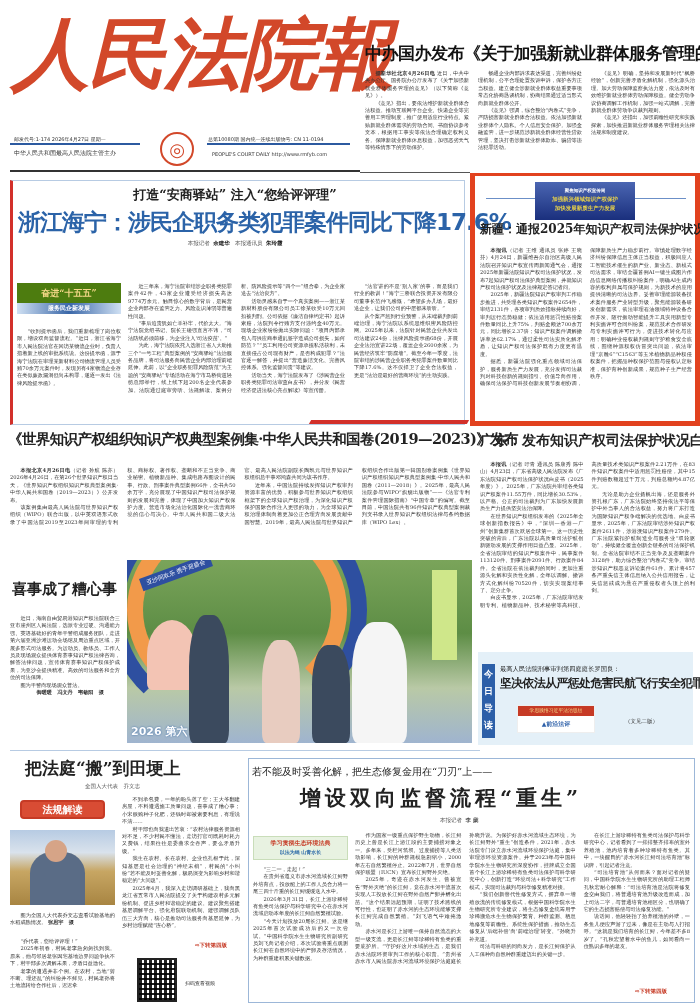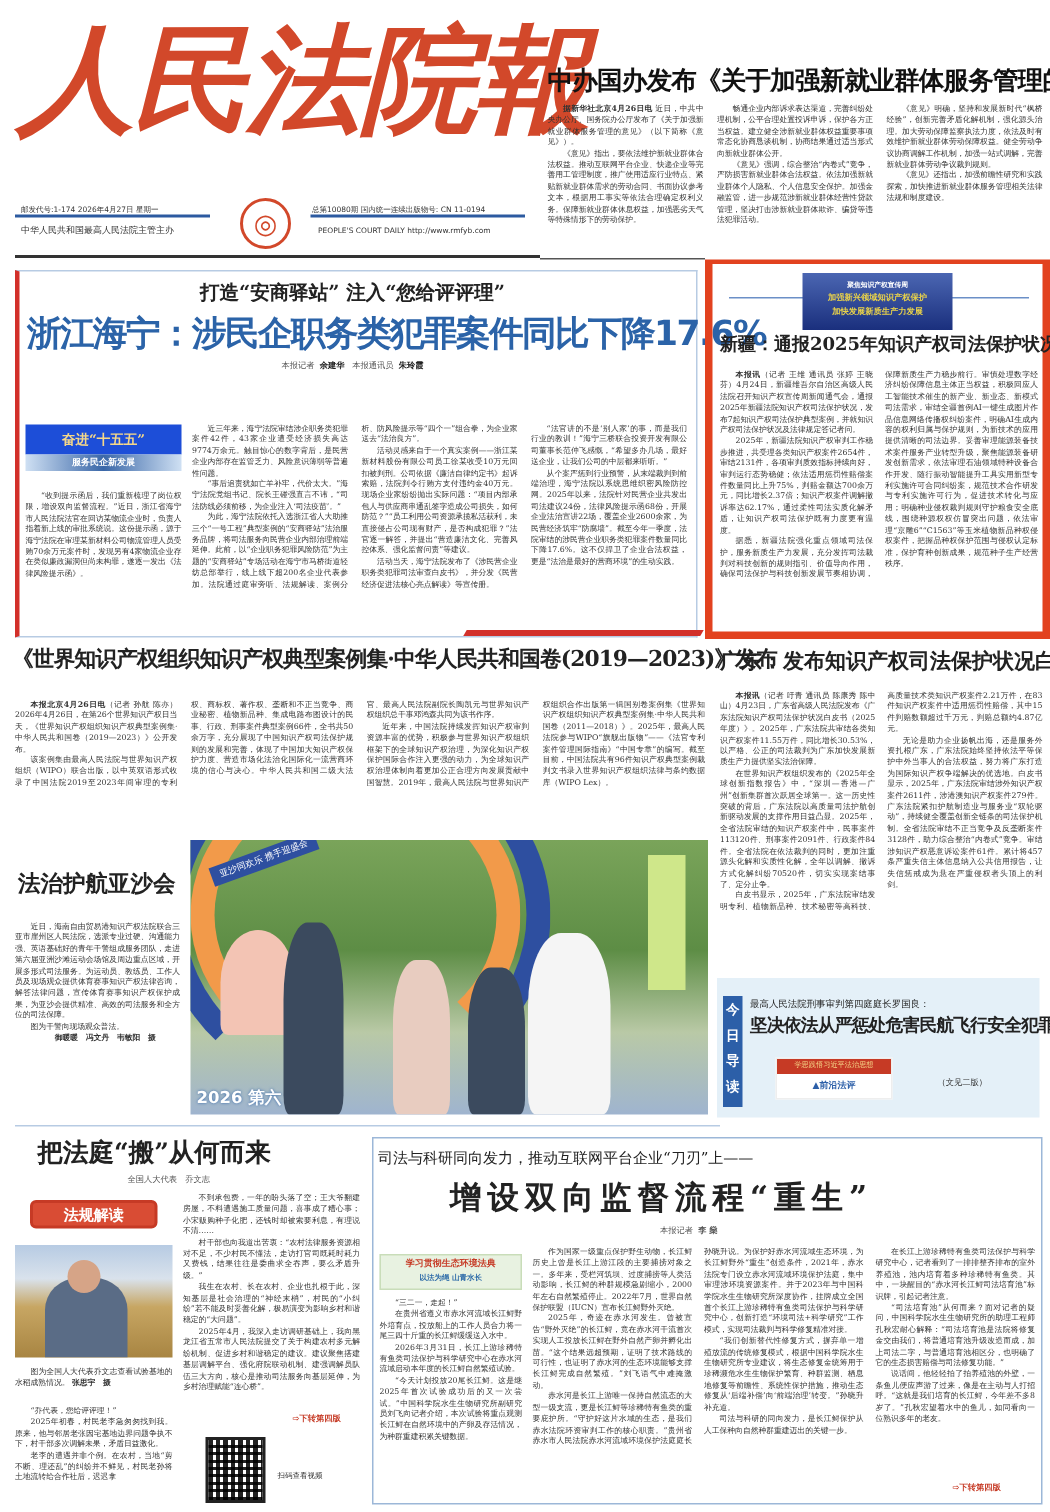--- a/index.html
+++ b/index.html
@@ -21,21 +21,21 @@
   .tr-body { left: 365px; top: 70px; width: 330px; }
   .red-bar { left: 470px; top: 173px; width: 230px; height: 3px; background: #e2421f; }
   .dark-bar { left: 360px; top: 172px; width: 110px; height: 1px; background: #555; }
 
   
   .lead-frame { left: 10px; top: 180px; width: 455px; height: 245px; border: 1px solid #b7cbe3; border-left: 3px solid #d2302a; }
   .lead-kicker { left: 0; top: 186px; width: 470px; text-align: center; font-size: 13px; font-weight: bold; color: #222; }
   .lead-head { left: 18px; top: 207px; width: 450px; text-align: center; font-family: "DejaVu Sans", sans-serif; font-weight: bold; font-size: 23px; color: #2b63a8; letter-spacing: -1px; white-space: nowrap; }
   .lead-byline { left: 0; top: 240px; width: 470px; text-align: center; font-size: 5.5px; color: #555; }
   .lead-byline b { color: #222; }
-  .badge-15 { left: 17px; top: 283px; width: 104px; height: 20px; background: #1d4ed8; color: #f5d889; font-weight: bold; font-size: 9px; display:flex; align-items:center; justify-content:center; }
+  .badge-15 { left: 17px; top: 283px; width: 104px; height: 20px; background: #4d7c0f; color: #f5d889; font-weight: bold; font-size: 9px; display:flex; align-items:center; justify-content:center; }
   .badge-15-sub { left: 17px; top: 303px; width: 104px; height: 11px; background: linear-gradient(90deg,#cfe0f3,#3a67a8,#cfe0f3); color: #fff; font-size: 6px; display:flex; align-items:center; justify-content:center; font-weight:bold; }
   .lead-col1 { left: 17px; top: 328px; width: 104px; }
   .lead-cols { left: 128px; top: 283px; width: 330px; }
   .red-corner { left: 310px; top: 420px; width: 158px; height: 4px; background: #d2302a; transform: skewX(-30deg); }
 
   
   .xj-frame { left: 470px; top: 176px; width: 230px; height: 250px; border: 5px solid #e2421f; border-top: 0; }
   .xj-banner { left: 535px; top: 182px; width: 100px; height: 38px; background: linear-gradient(180deg,#4b66b2,#1a2f7d); color: #e9d24a; font-size: 5.5px; font-weight: bold; text-align:center; padding-top: 4px; line-height: 9px; }
   .xj-banner .small { color:#fff; font-size:4.5px; }
   .xj-rule { left: 486px; top: 198px; width: 200px; height: 1px; background: #6b8fc7; z-index: -1; }
@@ -179,21 +179,21 @@
 <div class="abs gd-head">广东：发布知识产权司法保护状况白皮书</div>
 <div class="abs gd-body body-text">
   <div style="column-count:2;column-gap:8px;height:178px;overflow:hidden;">
     <p><b>本报讯</b><span>（记者 吁青 通讯员 陈康秀 陈中山）4月23日，广东省高级人民法院发布《广东法院知识产权司法保护状况白皮书（2025年度）》。2025年，广东法院共审结各类知识产权案件11.55万件，同比增长30.53%，以严格、公正的司法裁判为广东加快发展新质生产力提供坚实法治保障。</span></p>
     <p>在世界知识产权组织发布的《2025年全球创新指数报告》中，“深圳—香港—广州”创新集群首次跃居全球第一。这一历史性突破的背后，广东法院以高质量司法护航创新驱动发展的支撑作用日益凸显。2025年，全省法院审结的知识产权案件中，民事案件113120件、刑事案件2091件、行政案件84件。全省法院在依法裁判的同时，更加注重源头化解和实质性化解，全年以调解、撤诉方式化解纠纷70520件，切实实现案结事了、定分止争。</p>
     <p>白皮书显示，2025年，广东法院审结发明专利、植物新品种、技术秘密等高科技、高质量技术类知识产权案件2.21万件，在83件知识产权案件中适用惩罚性赔偿，其中15件判赔数额超过千万元，判赔总额约4.87亿元。</p>
     <p>无论是助力企业扬帆出海，还是服务外资扎根广东，广东法院始终坚持依法平等保护中外当事人的合法权益，努力将广东打造为国际知识产权争端解决的优选地。白皮书显示，2025年，广东法院审结涉外知识产权案件2611件，涉港澳知识产权案件279件。广东法院紧扣护航制造业与服务业“双轮驱动”，持续健全覆盖创新全链条的司法保护机制。全省法院审结不正当竞争及反垄断案件3128件，助力综合整治“内卷式”竞争。审结涉知识产权恶意诉讼案件61件。累计将457条严重失信主体信息纳入公共信用报告，让失信惩戒成为悬在严重侵权者头顶上的利剑。</p>
   </div>
 </div>
 
-<div class="abs pc-head">法治护航亚沙会</div>
+<div class="abs pc-head">喜事成了糟心事</div>
 <div class="abs pc-body body-text">
   <p>近日，海南自由贸易港知识产权法院联合三亚市崖州区人民法院，选派专业过硬、沟通能力强、英语基础好的青年干警组成服务团队，走进第六届亚洲沙滩运动会场馆及周边重点区域，开展多形式司法服务。为运动员、教练员、工作人员及现场观众提供体育赛事知识产权法律咨询，解答法律问题，宣传体育赛事知识产权保护成果，为亚沙会提供精准、高效的司法服务和全方位的司法保障。</p>
   <p>图为干警向现场观众普法。</p>
   <p style="text-align:center;font-weight:bold;">御暖暖　冯文丹　韦敏阳　摄</p>
 </div>
 <div class="abs photo">
   <div class="arch" style="left:-20px;top:-70px;width:260px;height:240px;border-color:#2e4fa0 #2e4fa0 transparent #2e4fa0;"></div>
   <div class="arch" style="left:0px;top:-50px;width:220px;height:200px;"></div>
   <div style="position:absolute;left:12px;top:6px;background:#2e4fa0;color:#fff;font-size:6px;padding:2px 6px;transform:rotate(-20deg);font-family:'DejaVu Sans',sans-serif;">亚沙同欢乐 携手迎盛会</div>
   <div style="position:absolute;left:20px;top:60px;width:50px;height:70px;background:#f3c4b4;border-radius:50% 50% 10% 10%;"></div>
@@ -211,21 +211,21 @@
 <div class="abs guide-kicker">最高人民法院刑事审判第四庭庭长罗国良：</div>
 <div class="abs guide-head">坚决依法从严惩处危害民航飞行安全犯罪</div>
 <div class="abs guide-logo">
   <div class="top">学思践悟习近平法治思想</div>
   <div class="bot">▲<span>前沿法评</span></div>
 </div>
 <div class="abs guide-see">（文见二版）</div>
 
 <div class="abs mid-rule"></div>
 
-<div class="abs bl-head">把法庭“搬”从何而来</div>
+<div class="abs bl-head">把法庭“搬”到田埂上</div>
 <div class="abs bl-byline">全国人大代表　乔文志</div>
 <div class="abs bl-badge">法规解读</div>
 <div class="abs bl-photo">
   <div style="position:absolute;left:20px;top:22px;width:55px;height:53px;background:#5a6c86;border-radius:40% 40% 0 0;"></div>
   <div style="position:absolute;left:35px;top:10px;width:22px;height:22px;background:#d6a487;border-radius:50%;"></div>
 </div>
 <div class="abs bl-cap body-text">
   <p><span>图为全国人大代表乔文志查看试验基地的水稻成熟情况。</span> <b>张思宇　摄</b></p>
 </div>
 <div class="abs bl-col1 body-text" style="height:66px;overflow:hidden;">
@@ -237,21 +237,21 @@
   <p>不到承包费，一年的盼头落了空；王大爷翻建房屋，不料遭遇施工质量问题，喜事成了糟心事；小宋贩购种子化肥，还钱时却被索要利息，有理说不清……</p>
   <p>村干部也向我道出苦衷：“农村法律服务资源相对不足，不少村民不懂法，走访打官司既耗时耗力又费钱，结果往往是委曲求全吞声，要么矛盾升级。”</p>
   <p>我生在农村、长在农村、企业也扎根于此，深知基层是社会治理的“神经末梢”，村民的“小纠纷”若不能及时妥善化解，极易演变为影响乡村和谐稳定的“大问题”。</p>
   <p>2025年4月，我深入走访调研基础上，我向黑龙江省五常市人民法院提交了关于构建农村多元解纷机制、促进乡村和谐稳定的建议。建议聚焦搭建基层调解平台、强化府院联动机制、建强调解员队伍三大方向，核心是推动司法服务向基层延伸，为乡村治理赋能“连心桥”。</p>
 </div>
 <div class="abs bl-jump">⇨下转第四版</div>
 <div class="abs qr"></div>
 <div class="abs qr-label">扫码查看视频</div>
 
 <div class="abs br-frame"></div>
-<div class="abs br-kicker">司法与科研同向发力，推动互联网平台企业“刀刃”上——</div>
+<div class="abs br-kicker">若不能及时妥善化解，把生态修复金用在“刀刃”上——</div>
 <div class="abs br-head">增设双向监督流程“重生”</div>
 <div class="abs br-byline">
   <span>本报记者</span>&nbsp;&nbsp;<b>李 燊</b>
 </div>
 <div class="abs br-badge">
   <div class="t">学习贯彻生态环境法典</div>
   <div class="s">以法为绳 山青水长</div>
 </div>
 <div class="abs br-col1 body-text" style="height:130px;overflow:hidden;">
   <p>“三二一，走起！”</p>

